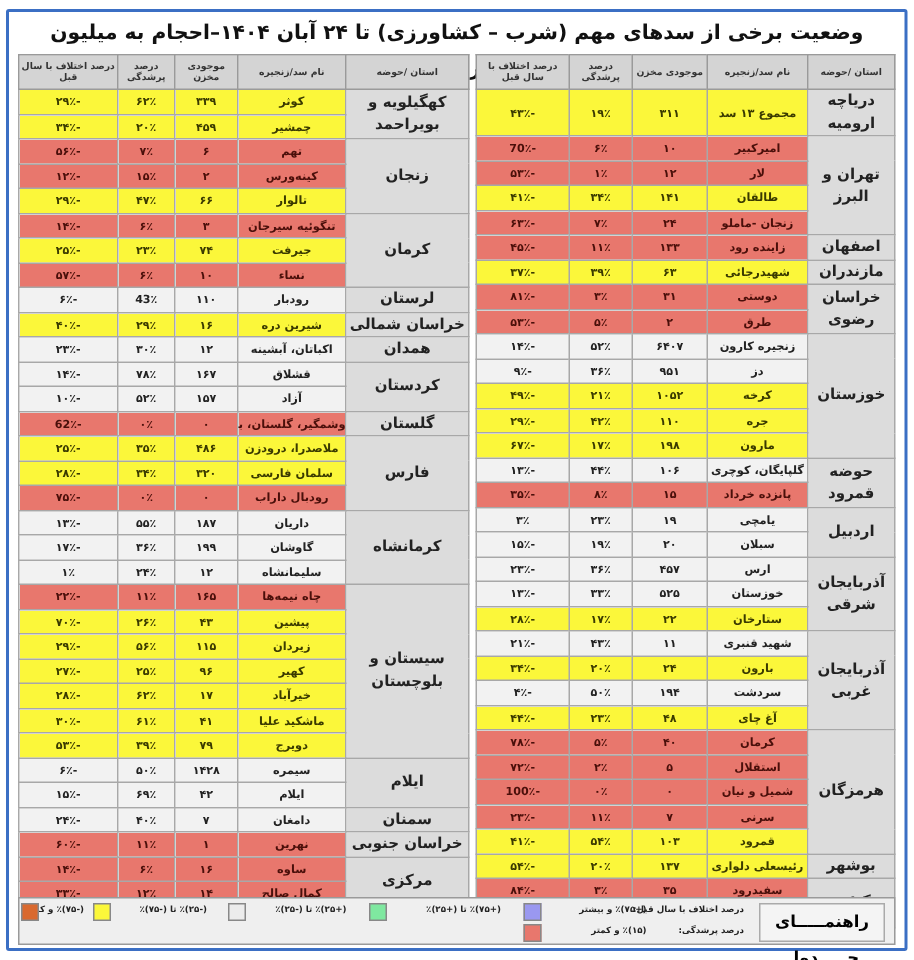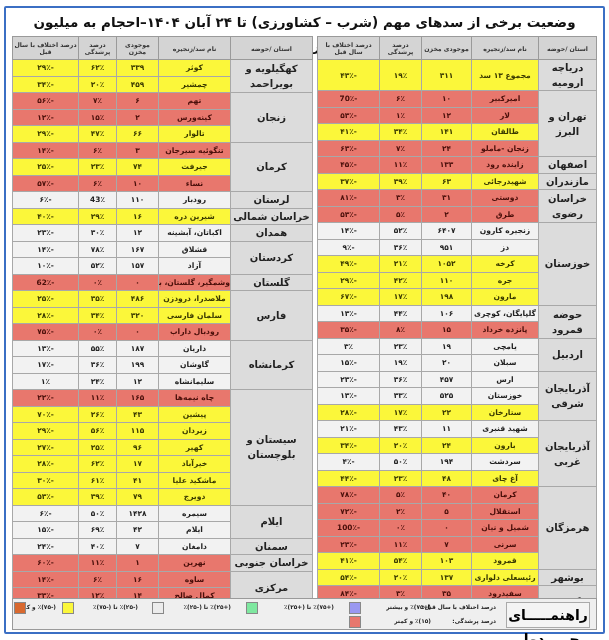--- a/index.html
+++ b/index.html
@@ -39,21 +39,21 @@
   tr.c-red td:not(.prov) { background:#e8776d; color:#4a0f0a; }
   tr.c-yellow td:not(.prov) { background:#fbf73a; color:#3a3a00; }
   tr.c-white td:not(.prov) { background:#f2f2f2; color:#222; }
   td.name { font-size:7.6px; }
   .legend {
     position:absolute; left:12px; top:598px; width:585px; height:32px;
     background:#efefef; border:1px solid #9a9a9a; box-sizing:border-box; direction:rtl;
   }
   .legend-title {
     position:absolute; right:6px; top:3px; width:82px; height:24px; border:1px solid #aaa;
-    background:#f4f4f4; font-size:14px; font-weight:bold; text-align:center; line-height:24px;
+    background:#f4f4f4; font-size:11px; font-weight:bold; text-align:center; line-height:24px;
   }
   .lg-label { position:absolute; font-size:5.8px; font-weight:bold; color:#222; white-space:nowrap; }
   .sw { position:absolute; width:12px; height:12px; border:1px solid #888; box-sizing:border-box; }
 </style>
 </head>
 <body>
 
 <div class="frame"></div>
 <div class="title">وضعیت برخی از سدهای مهم (شرب – کشاورزی) تا ۲۴ آبان ۱۴۰۴–احجام به میلیون مترمکعب</div>
 

